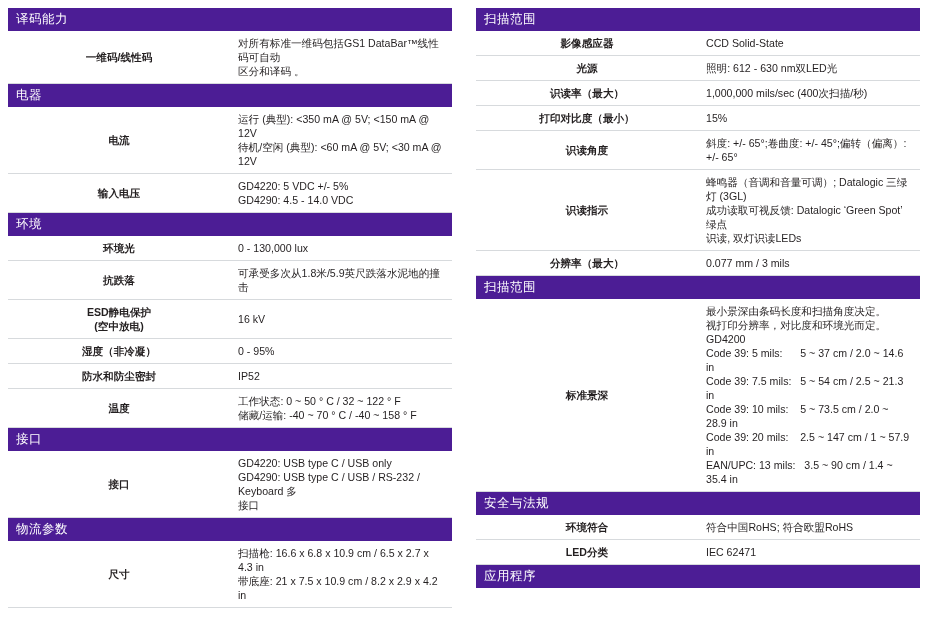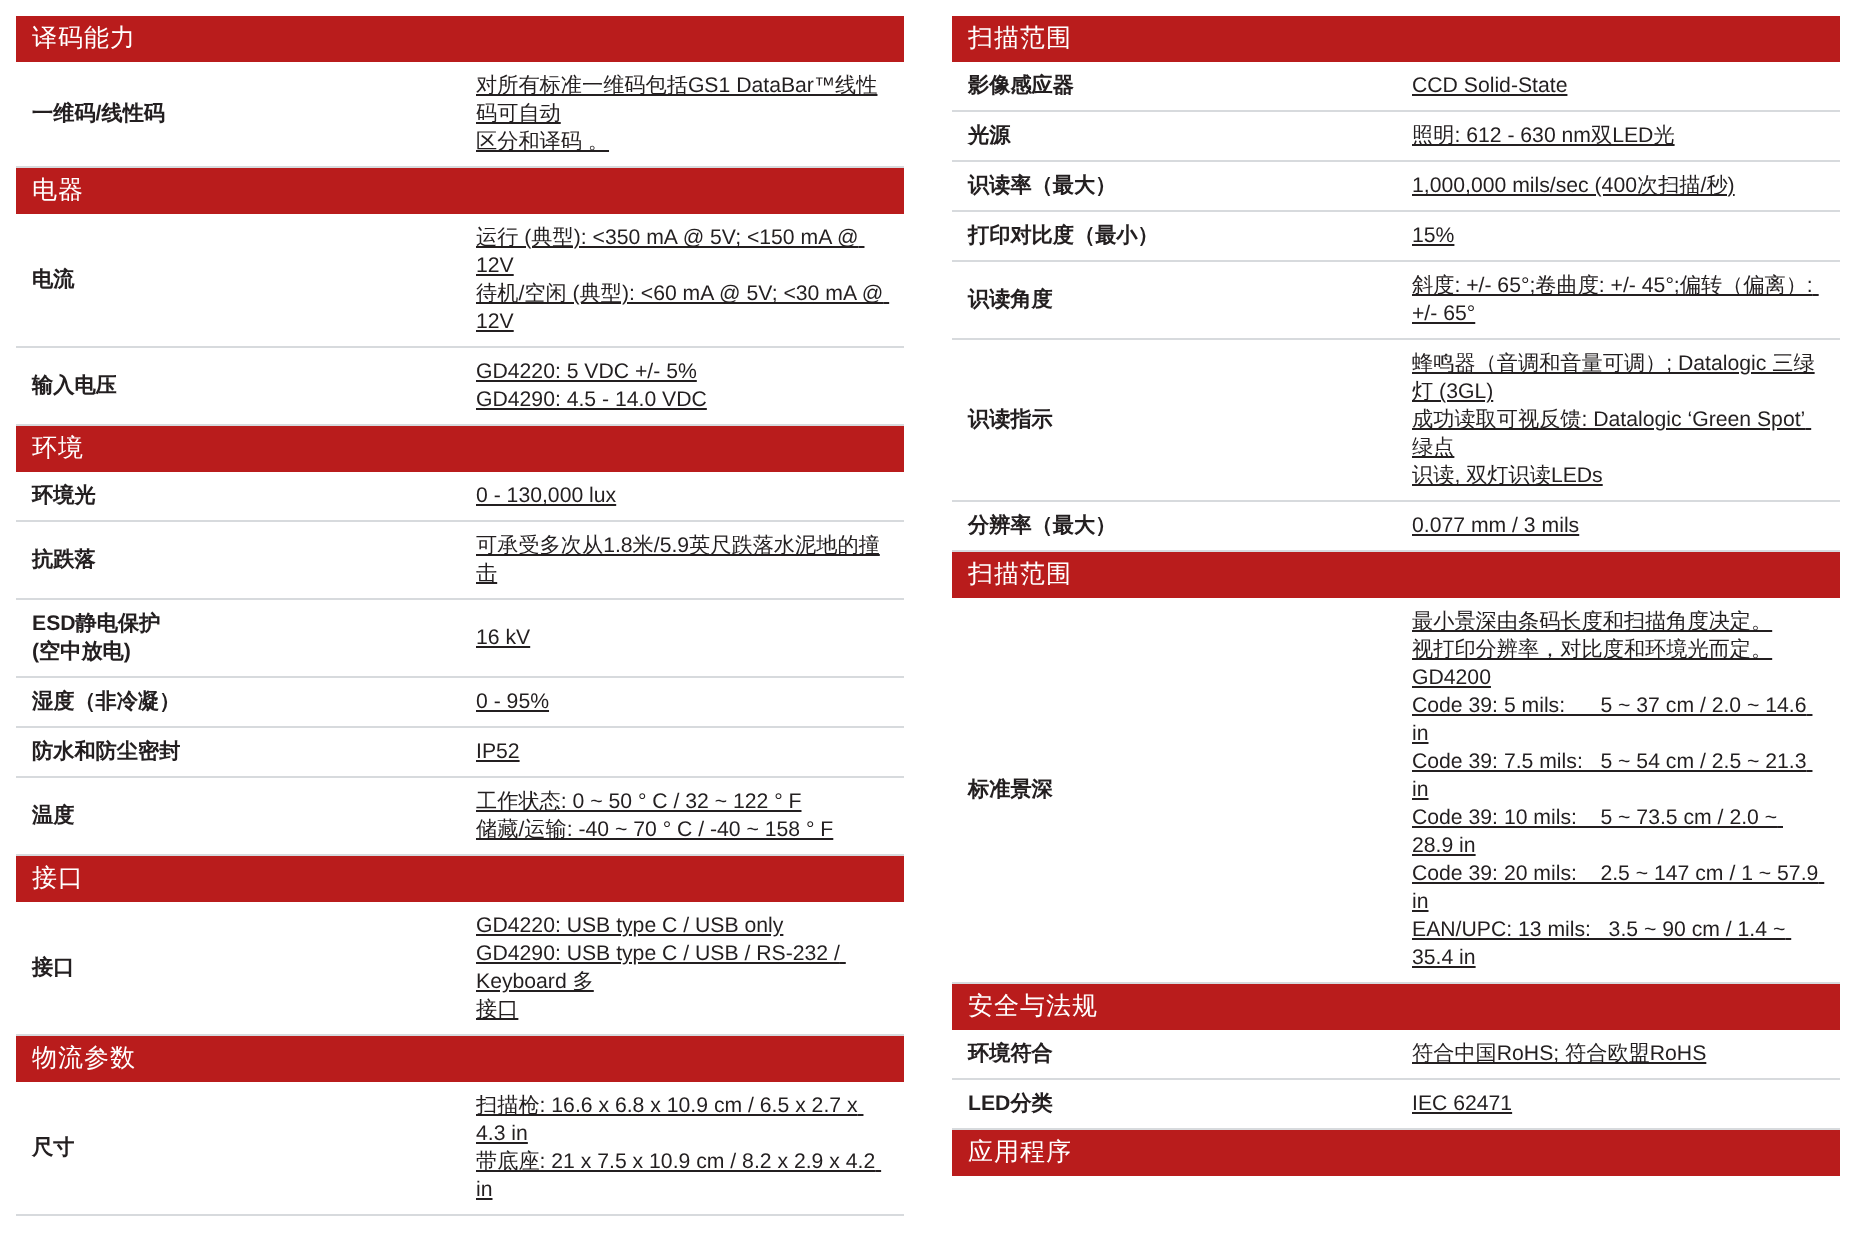--- a/index.html
+++ b/index.html
@@ -24,21 +24,21 @@
   .col {
     width: 444px;
     flex: 0 0 444px;
   }
   table.spec {
     width: 100%;
     border-collapse: collapse;
     table-layout: fixed;
   }
   .section-row td {
-    background: #b91c1c;
+    background: #4c1d95;
     color: #ffffff;
     font-size: 12.5px;
     font-weight: normal;
     padding: 4px 8px 4px 8px;
     letter-spacing: .5px;
     line-height: 15px;
     border: none;
     margin-top: 22px;
   }
   .section-row.first td {
@@ -54,28 +54,28 @@
   td.label {
     width: 140px;
     font-weight: bold;
     color: #231f20;
     padding-left: 14px;
     font-size: 10.6px;
   }
   td.value {
     color: #231f20;
     font-size: 10.3px;
-    text-decoration: underline;
   }
   .value .ln {
     display: block;
     white-space: pre-wrap;
   }
   .label .ln {
     display: block;
+    text-align: center;
   }
 </style>
 </head>
 <body>
 
 <div class="sheet">
   <div class="col">
     <table class="spec">
       <tbody>
           <tr class="section-row first">

